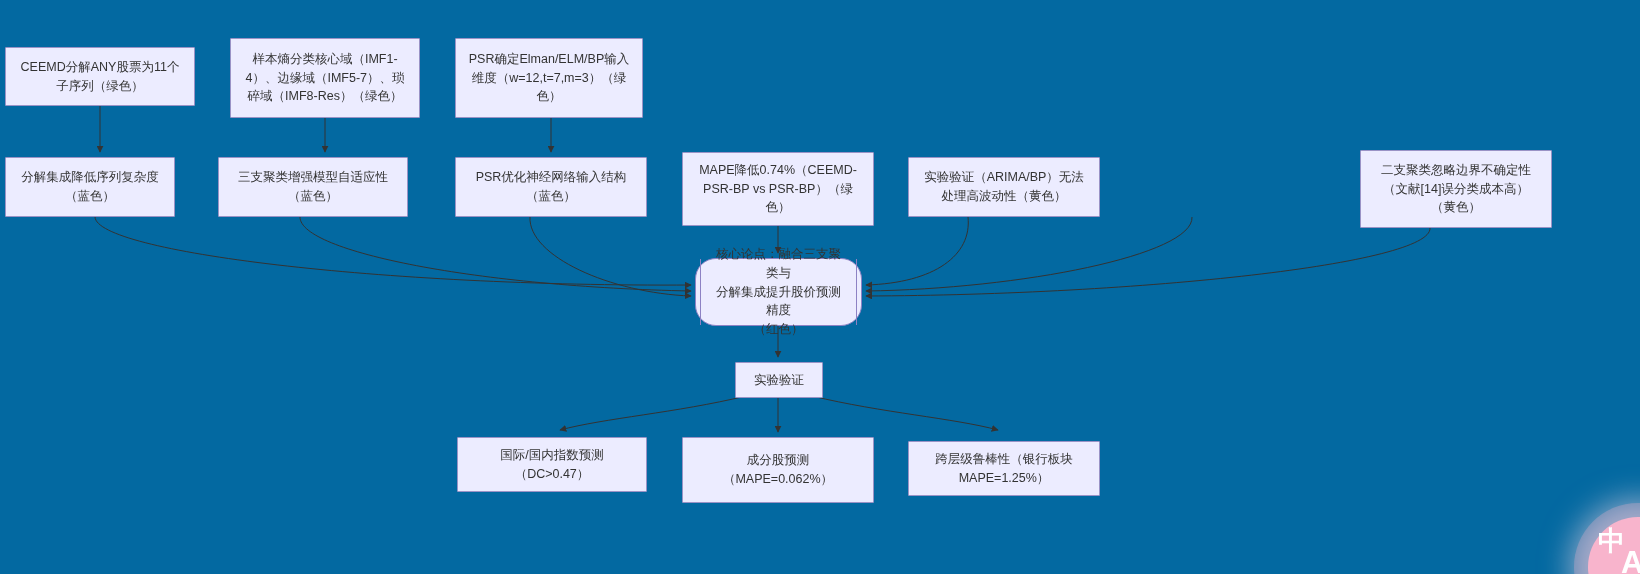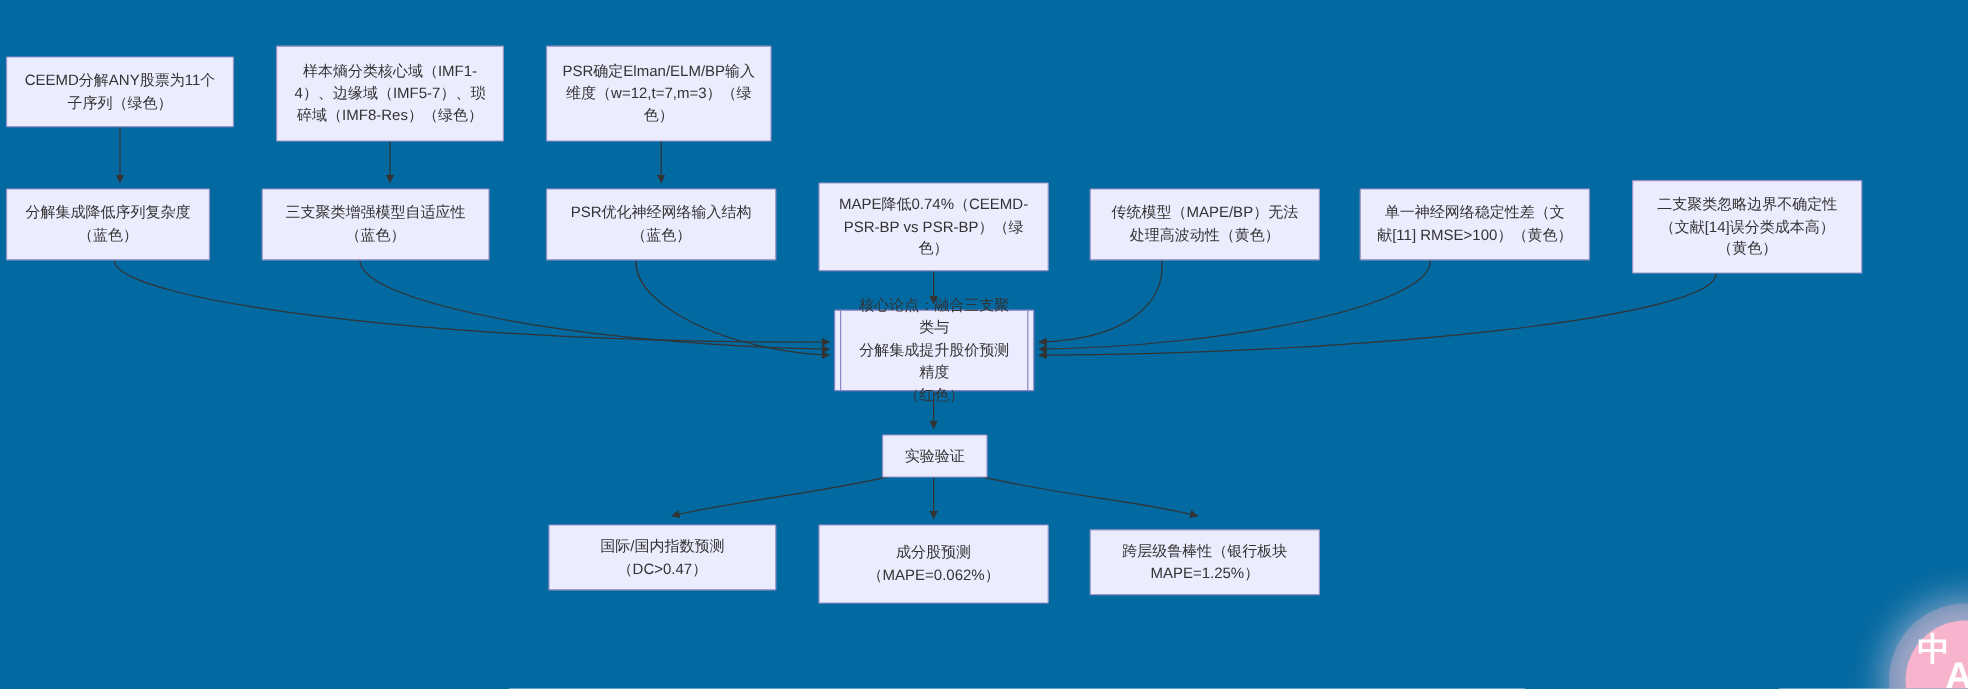--- a/index.html
+++ b/index.html
@@ -17,21 +17,21 @@
     border:1px solid #9a93c6;
     color:#333333;
     display:flex;align-items:center;justify-content:center;
     text-align:center;
     font-size:12.5px;line-height:1.5;
     white-space:pre-line;
     box-sizing:border-box;
     padding:4px 8px;
     border-radius:1px;
   }
-  .node.core{border-color:#8d82c4;padding:4px 14px;}
+  .node.core{border-color:#8d82c4;padding:4px 14px;border-radius:21px;}
   .vline{position:absolute;top:0;bottom:0;width:0;border-left:1px solid #8d82c4;}
   .vline.l{left:4px;}
   .vline.r{right:4px;}
   .node-label{white-space:pre-line;}
   .badge{
     position:absolute;
     left:1588px;top:517px;
     width:100px;height:100px;
     border-radius:50%;
     background:#f8b4cc;
@@ -87,24 +87,22 @@
 
   <div class="node" style="left:5px;top:157px;width:170px;height:60px">分解集成降低序列复杂度
 （蓝色）</div>
   <div class="node" style="left:218px;top:157px;width:190px;height:60px">三支聚类增强模型自适应性
 （蓝色）</div>
   <div class="node" style="left:455px;top:157px;width:192px;height:60px">PSR优化神经网络输入结构
 （蓝色）</div>
   <div class="node" style="left:682px;top:152px;width:192px;height:74px">MAPE降低0.74%（CEEMD-
 PSR-BP vs PSR-BP）（绿
 色）</div>
-  <div class="node" style="left:908px;top:157px;width:192px;height:60px">传统模型（MAPE/BP）无法
+  <div class="node" style="left:908px;top:157px;width:192px;height:60px">实验验证（ARIMA/BP）无法
 处理高波动性（黄色）</div>
-  <div class="node" style="left:1133px;top:157px;width:192px;height:60px">单一神经网络稳定性差（文
-献[11] RMSE&gt;100）（黄色）</div>
   <div class="node" style="left:1360px;top:150px;width:192px;height:78px">二支聚类忽略边界不确定性
 （文献[14]误分类成本高）
 （黄色）</div>
 
   <div class="node core" style="left:695px;top:258px;width:167px;height:68px">
     <span class="vline l"></span>
     <span class="vline r"></span>
     <span class="node-label">核心论点：融合三支聚类与
 分解集成提升股价预测精度
 （红色）</span>

